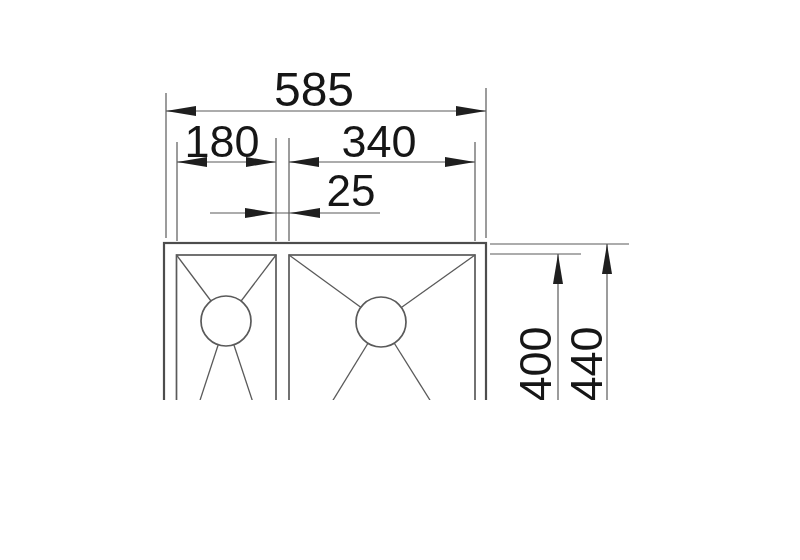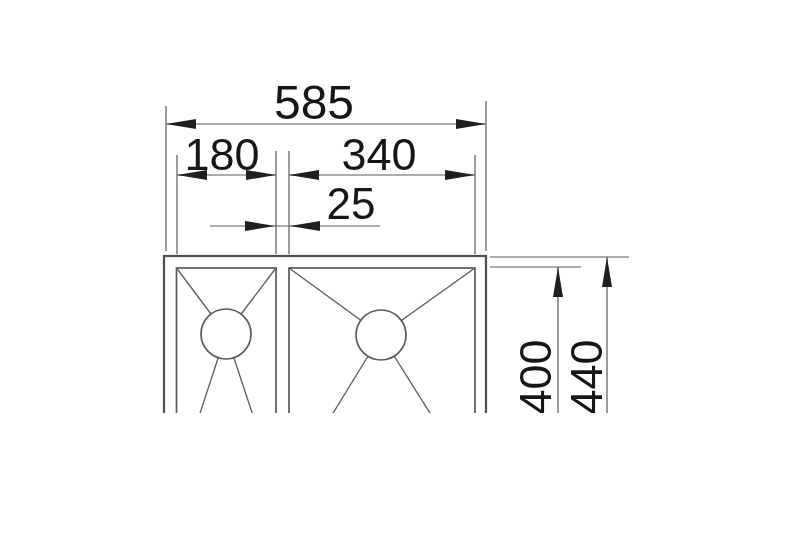--- a/index.html
+++ b/index.html
@@ -6,21 +6,20 @@
     margin: 0;
     padding: 0;
     background: var(--background, #ffffff);
   }
   .page {
     position: relative;
     width: 800px;
     height: 400px;
     background: var(--background, #ffffff);
     overflow: hidden;
-    margin-top: 13px;
   }
   svg { display: block; }
   .outline {
     fill: none;
     stroke: var(--outline, #4d4d4d);
     stroke-width: 2.2;
   }
   .bowl {
     fill: none;
     stroke: var(--line, #5a5a5a);

